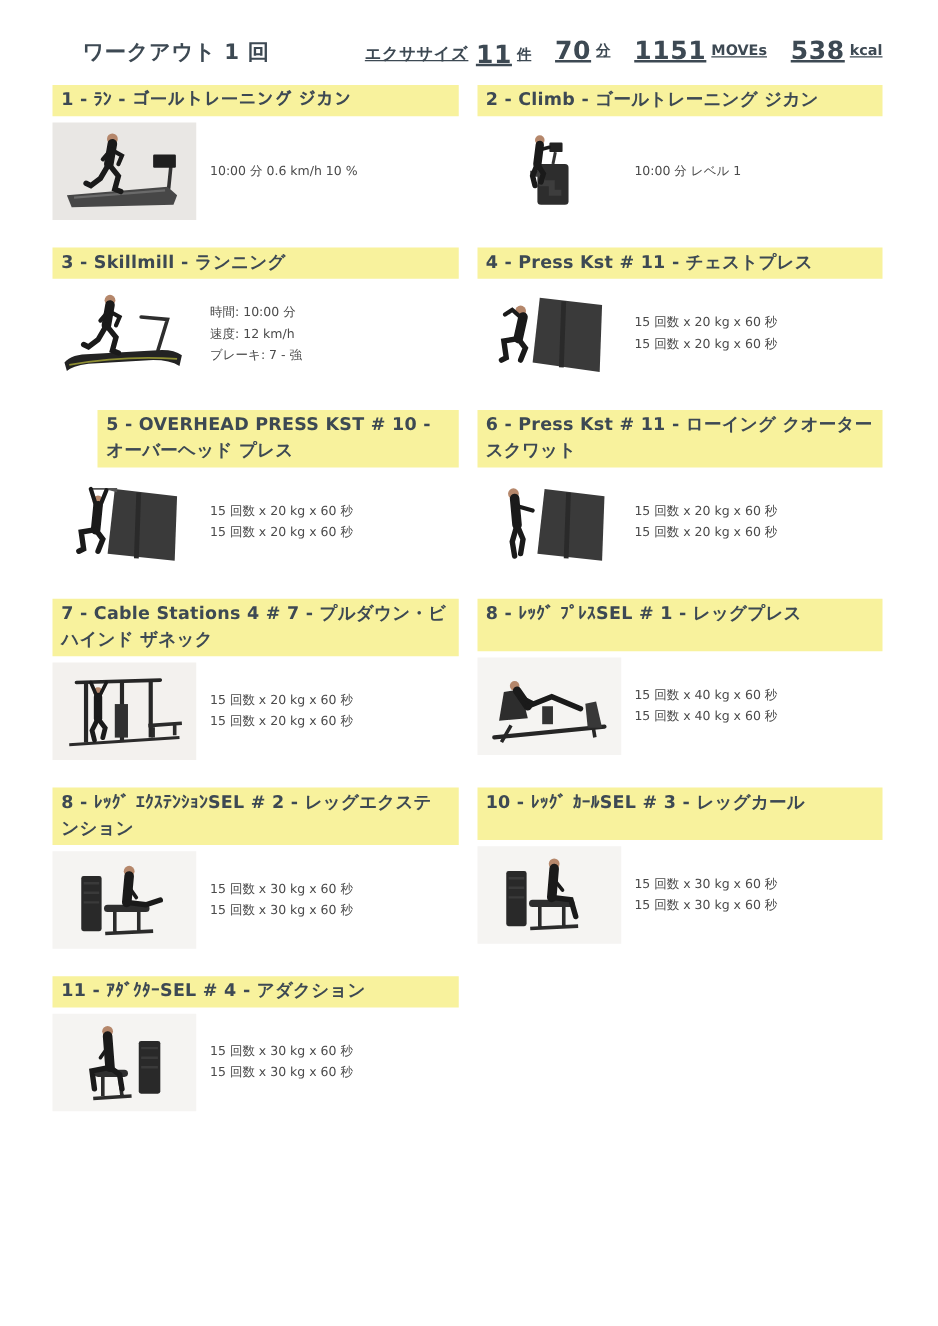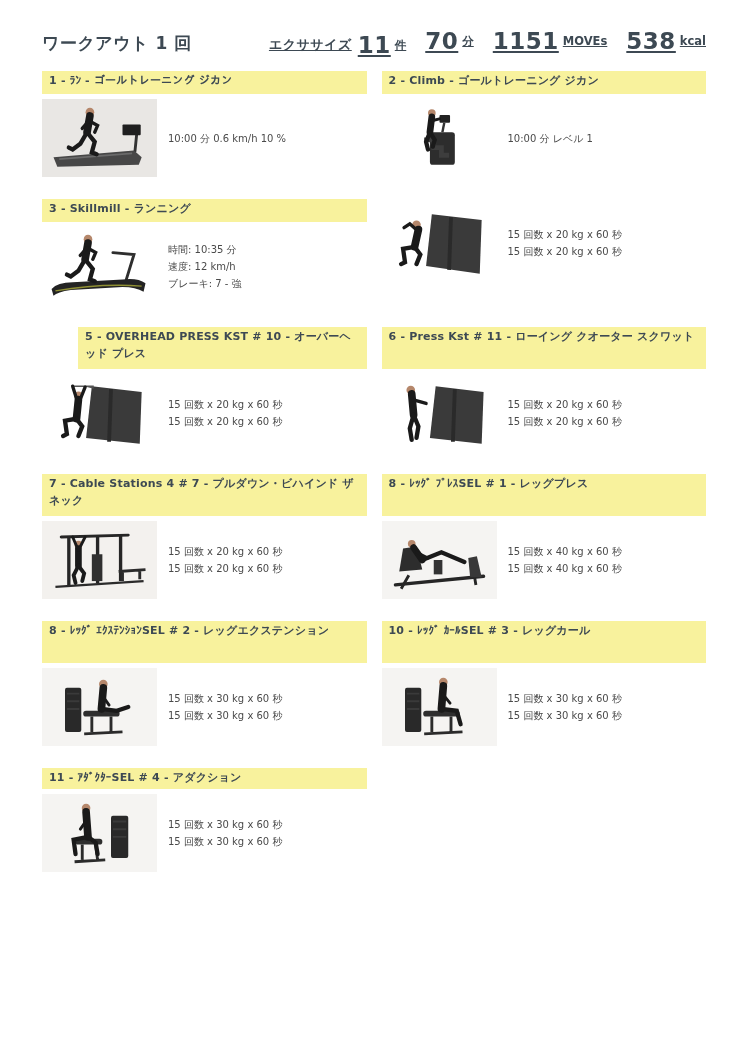--- a/index.html
+++ b/index.html
@@ -8,31 +8,31 @@
     --body:#4A4A4A;
   }
   html,body{margin:0;padding:0;}
   body{
     width:750px;height:1061px;background:#ffffff;overflow:hidden;
     font-family:"DejaVu Sans","Liberation Sans",sans-serif;
     -webkit-font-smoothing:antialiased;
   }
   .page{padding:28px 44px 0 42px;}
   .header-row{display:flex;align-items:baseline;margin-bottom:13px;}
-  .page-title{font-size:17px;font-weight:bold;color:var(--heading);letter-spacing:.5px;}
+  .page-title{font-size:17px;font-weight:bold;color:var(--heading);letter-spacing:.5px;margin-left:24px;}
   .stats{display:flex;align-items:baseline;gap:19px;margin-left:auto;}
   .stat{display:flex;align-items:center;gap:4px;color:var(--heading);text-decoration:underline;}
   .stat-prefix{font-size:13px;font-weight:600;letter-spacing:.5px;margin-right:2px;}
-  .stat-value{font-size:23px;font-weight:bold;letter-spacing:.5px;}
+  .stat-value{font-size:20px;font-weight:bold;letter-spacing:.5px;}
   .stat-unit{font-size:11.5px;font-weight:bold;}
   .grid{display:grid;grid-template-columns:1fr 1fr;column-gap:15px;row-gap:22px;align-items:start;}
   .card{display:flex;flex-direction:column;}
   .card-header{
     background:var(--yellow);color:var(--heading);
-    font-size:11px;font-weight:bold;line-height:1.5;
+    font-size:14px;font-weight:bold;line-height:1.5;
     padding:2px 7px 2px 7px;letter-spacing:.2px;
   }
   .card-body{display:flex;align-items:center;margin-top:5px;}
   .thumb{width:115px;height:78px;flex:0 0 115px;overflow:hidden;}
   .thumb svg{width:100%;height:100%;display:block;}
   .lines{margin-left:11px;font-size:10px;line-height:17px;color:var(--body);}
 </style>
 </head>
 <body>
 
@@ -113,27 +113,28 @@
     <path d="M14,66 Q60,58 104,61" stroke="#8f8f33" stroke-width="1.5" fill="none"></path>
     <circle cx="48" cy="12" r="4.5" fill="#b5876b"></circle>
     <path d="M48,16 L45,33" stroke="#1a1a1a" stroke-width="8" stroke-linecap="round" fill="none"></path>
     <path d="M47,21 L56,26 L53,33" stroke="#1a1a1a" stroke-width="3.5" fill="none" stroke-linecap="round"></path>
     <path d="M47,21 L40,29" stroke="#1a1a1a" stroke-width="3.5" stroke-linecap="round"></path>
     <path d="M45,33 L53,43 L50,54 L55,56" stroke="#1a1a1a" stroke-width="4.5" fill="none" stroke-linecap="round"></path>
     <path d="M45,33 L38,45 L30,51 L26,49" stroke="#1a1a1a" stroke-width="4.5" fill="none" stroke-linecap="round"></path>
             </svg>
           </div>
           <div class="lines">
-            <div>時間: 10:35 分</div>
+            <div>時間: 10:00 分</div>
             <div>速度: 12 km/h</div>
             <div>ブレーキ: 7 - 強</div>
           </div>
         </div>
       </div>
       <div class="card">
+        <div class="card-header" style="min-height: 23px; box-sizing: border-box;">4 - Press Kst # 11 - チェストプレス</div>
         <div class="card-body">
           <div class="thumb" style="background: rgb(255, 255, 255);">
             <svg viewBox="0 0 120 80">
     <polygon points="52,10 104,16 102,72 46,64" fill="#3a3a3a"></polygon>
     <path d="M72,13 L70,68" stroke="#2a2a2a" stroke-width="4"></path>
     <circle cx="36" cy="21" r="4.5" fill="#b5876b"></circle>
     <path d="M38,26 L34,44" stroke="#1a1a1a" stroke-width="8" stroke-linecap="round" fill="none"></path>
     <path d="M38,28 L29,20 L23,24" stroke="#1a1a1a" stroke-width="3.5" fill="none" stroke-linecap="round"></path>
     <path d="M34,44 L22,46 L24,60 L20,62" stroke="#1a1a1a" stroke-width="4.5" fill="none" stroke-linecap="round"></path>
     <path d="M34,44 L40,52 L36,62" stroke="#1a1a1a" stroke-width="4.5" fill="none" stroke-linecap="round"></path>

